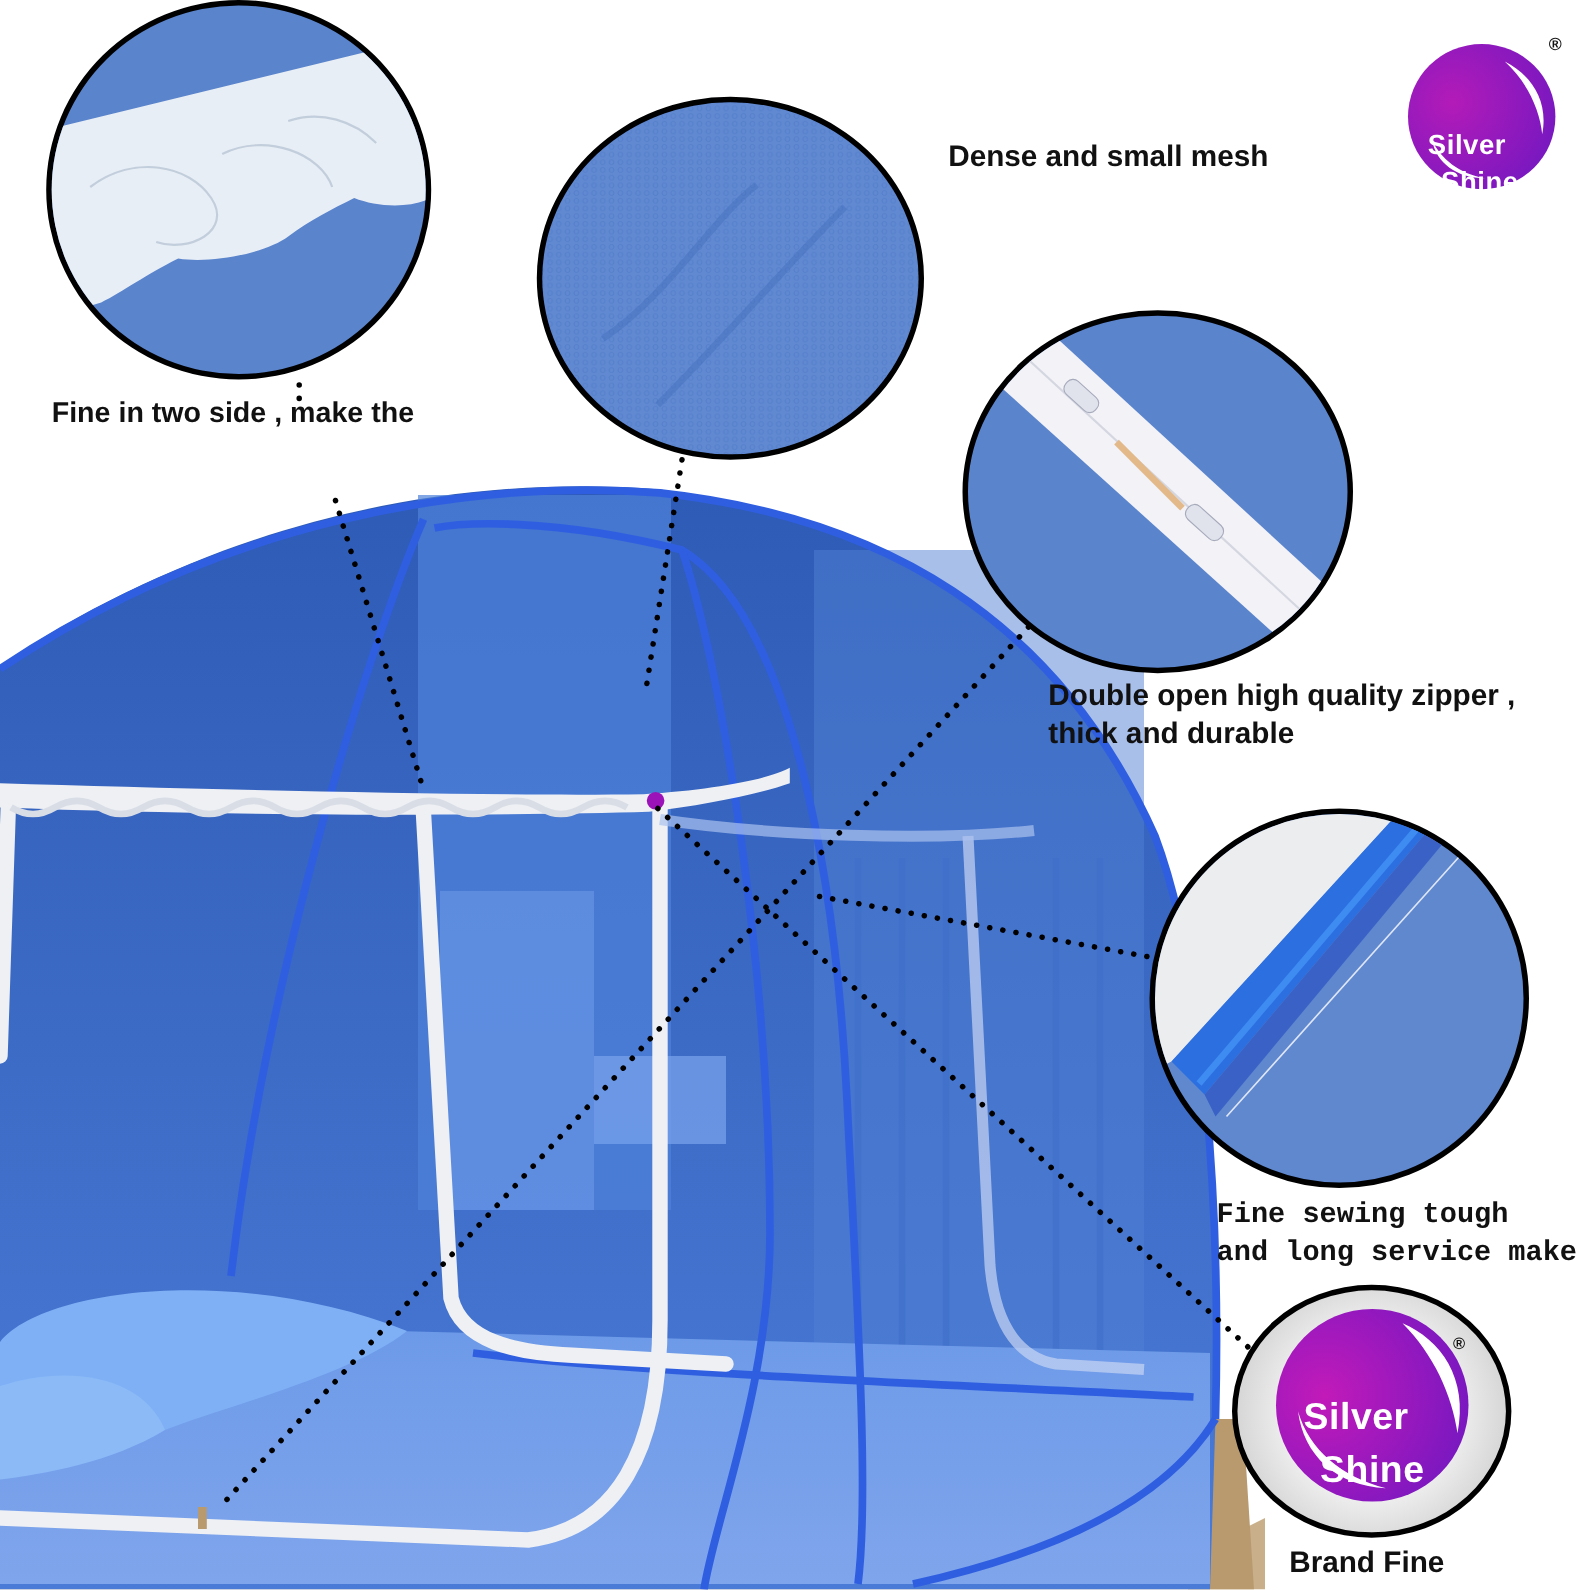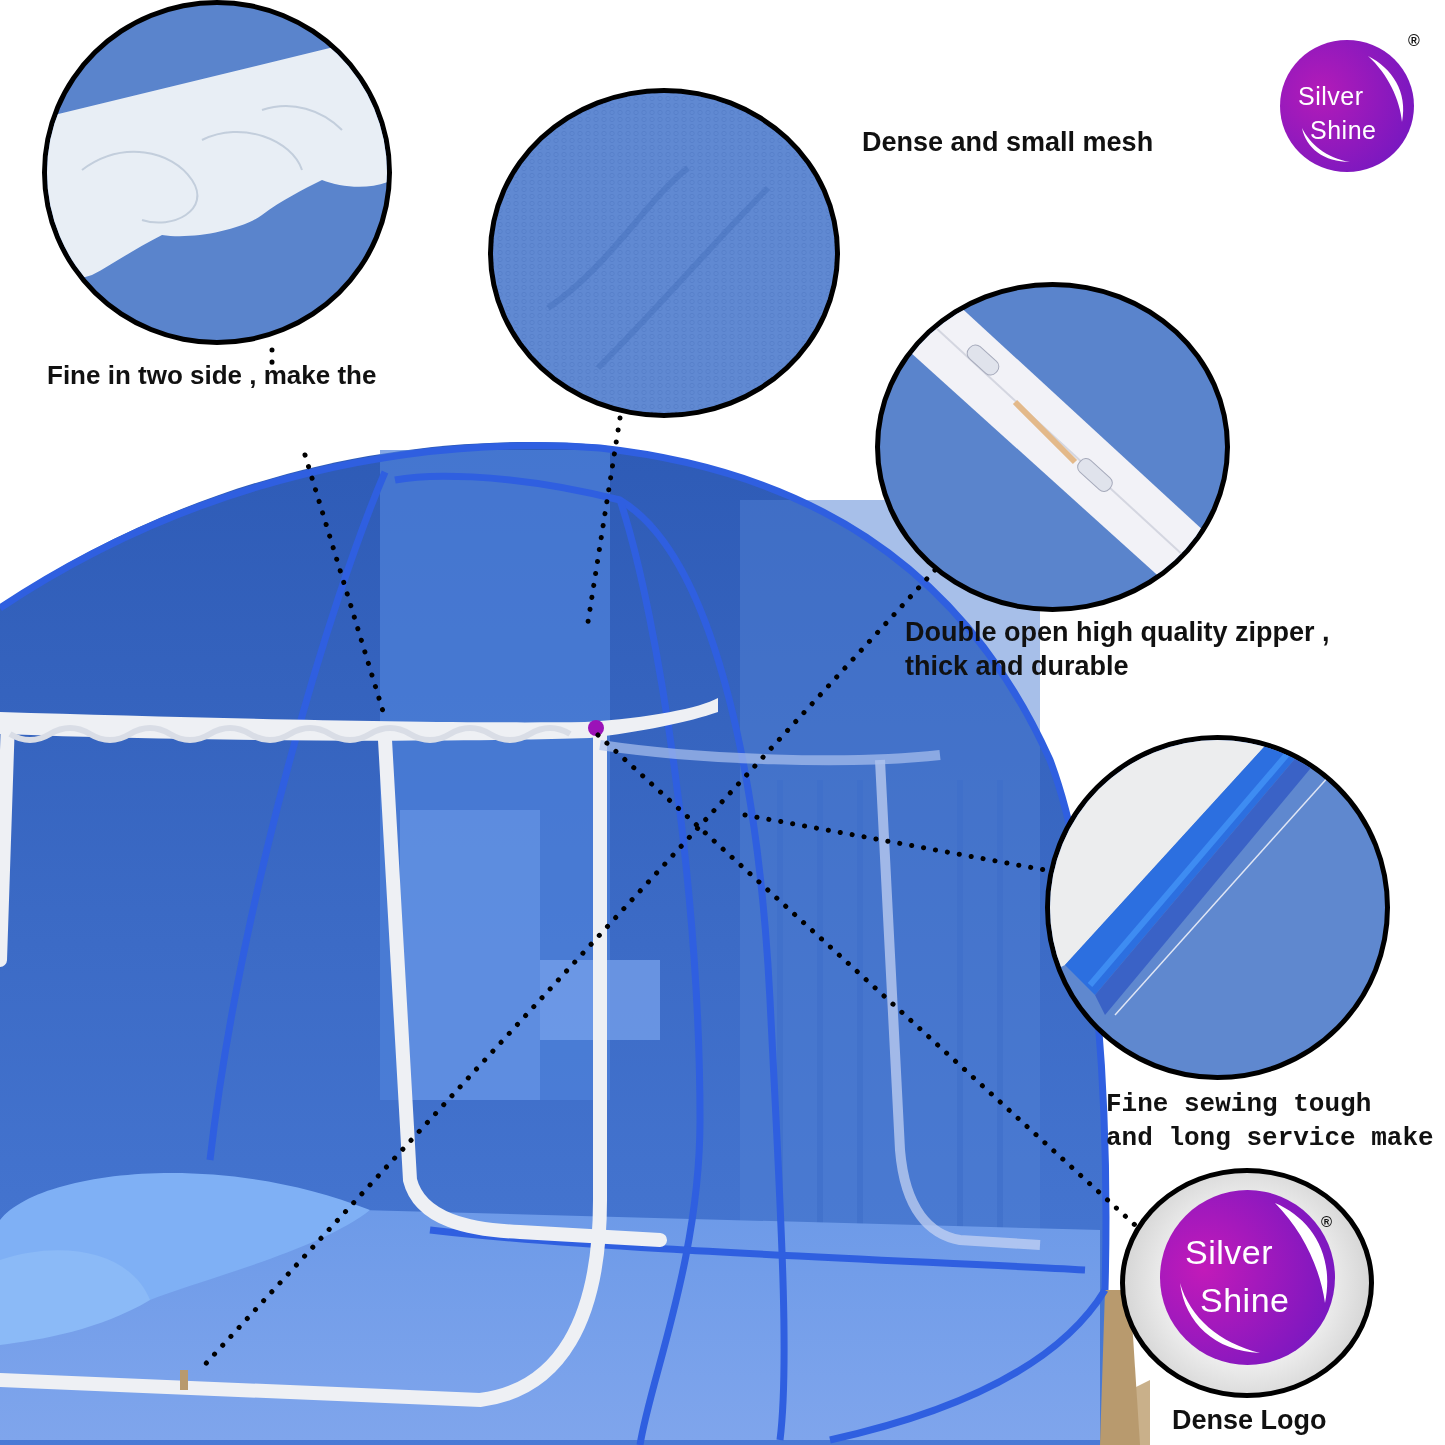--- a/index.html
+++ b/index.html
@@ -1,21 +1,21 @@
 <!DOCTYPE html>
 <html><head>
 <meta charset="utf-8">
 <style>
   html, body { margin:0; padding:0; background:#ffffff; }
   body { width:1445px; height:1445px; position:relative; overflow:hidden;
          font-family:"Liberation Sans", "DejaVu Sans", sans-serif; }
   .stage { position:absolute; left:0; top:0; width:1445px; height:1445px; }
   .caption { position:absolute; color:#111; font-weight:bold; font-size:27px; line-height:34px; }
   .circle { position:absolute; border-radius:50%; border:5px solid #000; overflow:hidden; box-sizing:border-box; }
-  .brand-text { position:absolute; font-weight:normal; color:#fff; line-height:1; letter-spacing:0.5px; }
+  .brand-text { position:absolute; font-weight:bold; color:#fff; line-height:1; letter-spacing:0.5px;margin-top:36px; }
   .reg { position:absolute; color:#111; font-size:16px; font-weight:bold; }
 </style>
 </head>
 <body>
 
 <div class="stage">
 
   <svg style="position:absolute;left:0;top:0" width="1445" height="1445" viewBox="0 0 1445 1445">
     <defs>
       <linearGradient id="netGrad" x1="0" y1="0" x2="0" y2="1">
@@ -155,27 +155,27 @@
   </div>
 
   <div class="caption" style="left:47px;top:358px;font-size:26px;">
     <div>Fine in two side , make the</div>
   </div>
 
   <div class="caption" style="left:846px;top:125px;margin-left:16px;">
     <div>Dense and small mesh</div>
   </div>
 
-  <div class="caption" style="left:905px;top:615px;">
+  <div class="caption" style="left:953px;top:615px;">
     <div>Double open high quality zipper ,</div>
     <div>thick and durable</div>
   </div>
 
   <div class="caption" style="left:1106px;top:1087px;font-size:26px;font-family:Liberation Mono, monospace;">
     <div>Fine sewing tough</div>
     <div>and long service make</div>
   </div>
 
   <div class="caption" style="left:1172px;top:1403px;">
-    <div>Dense Logo</div>
+    <div>Brand Fine</div>
   </div>
 
 </div>
 
 </body></html>

